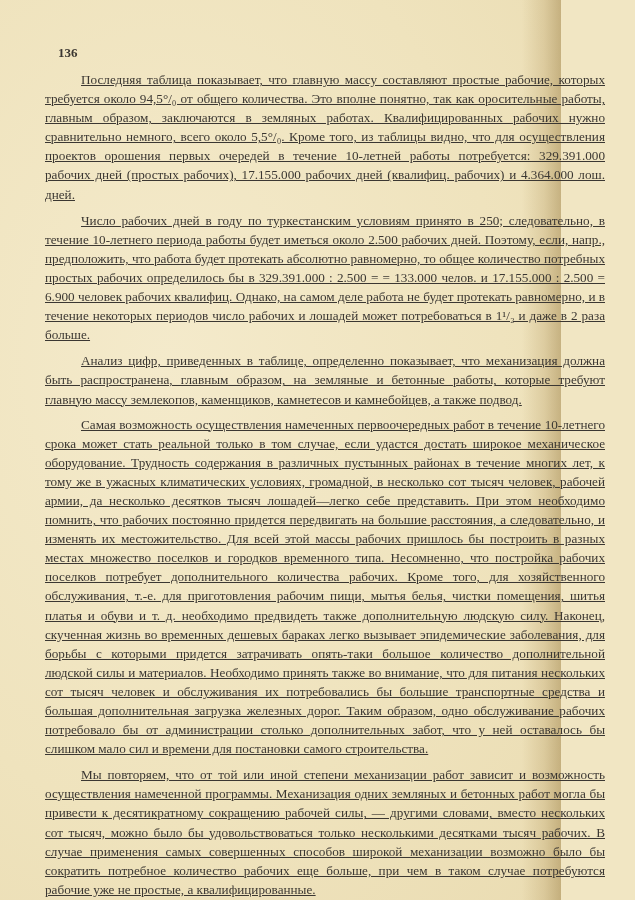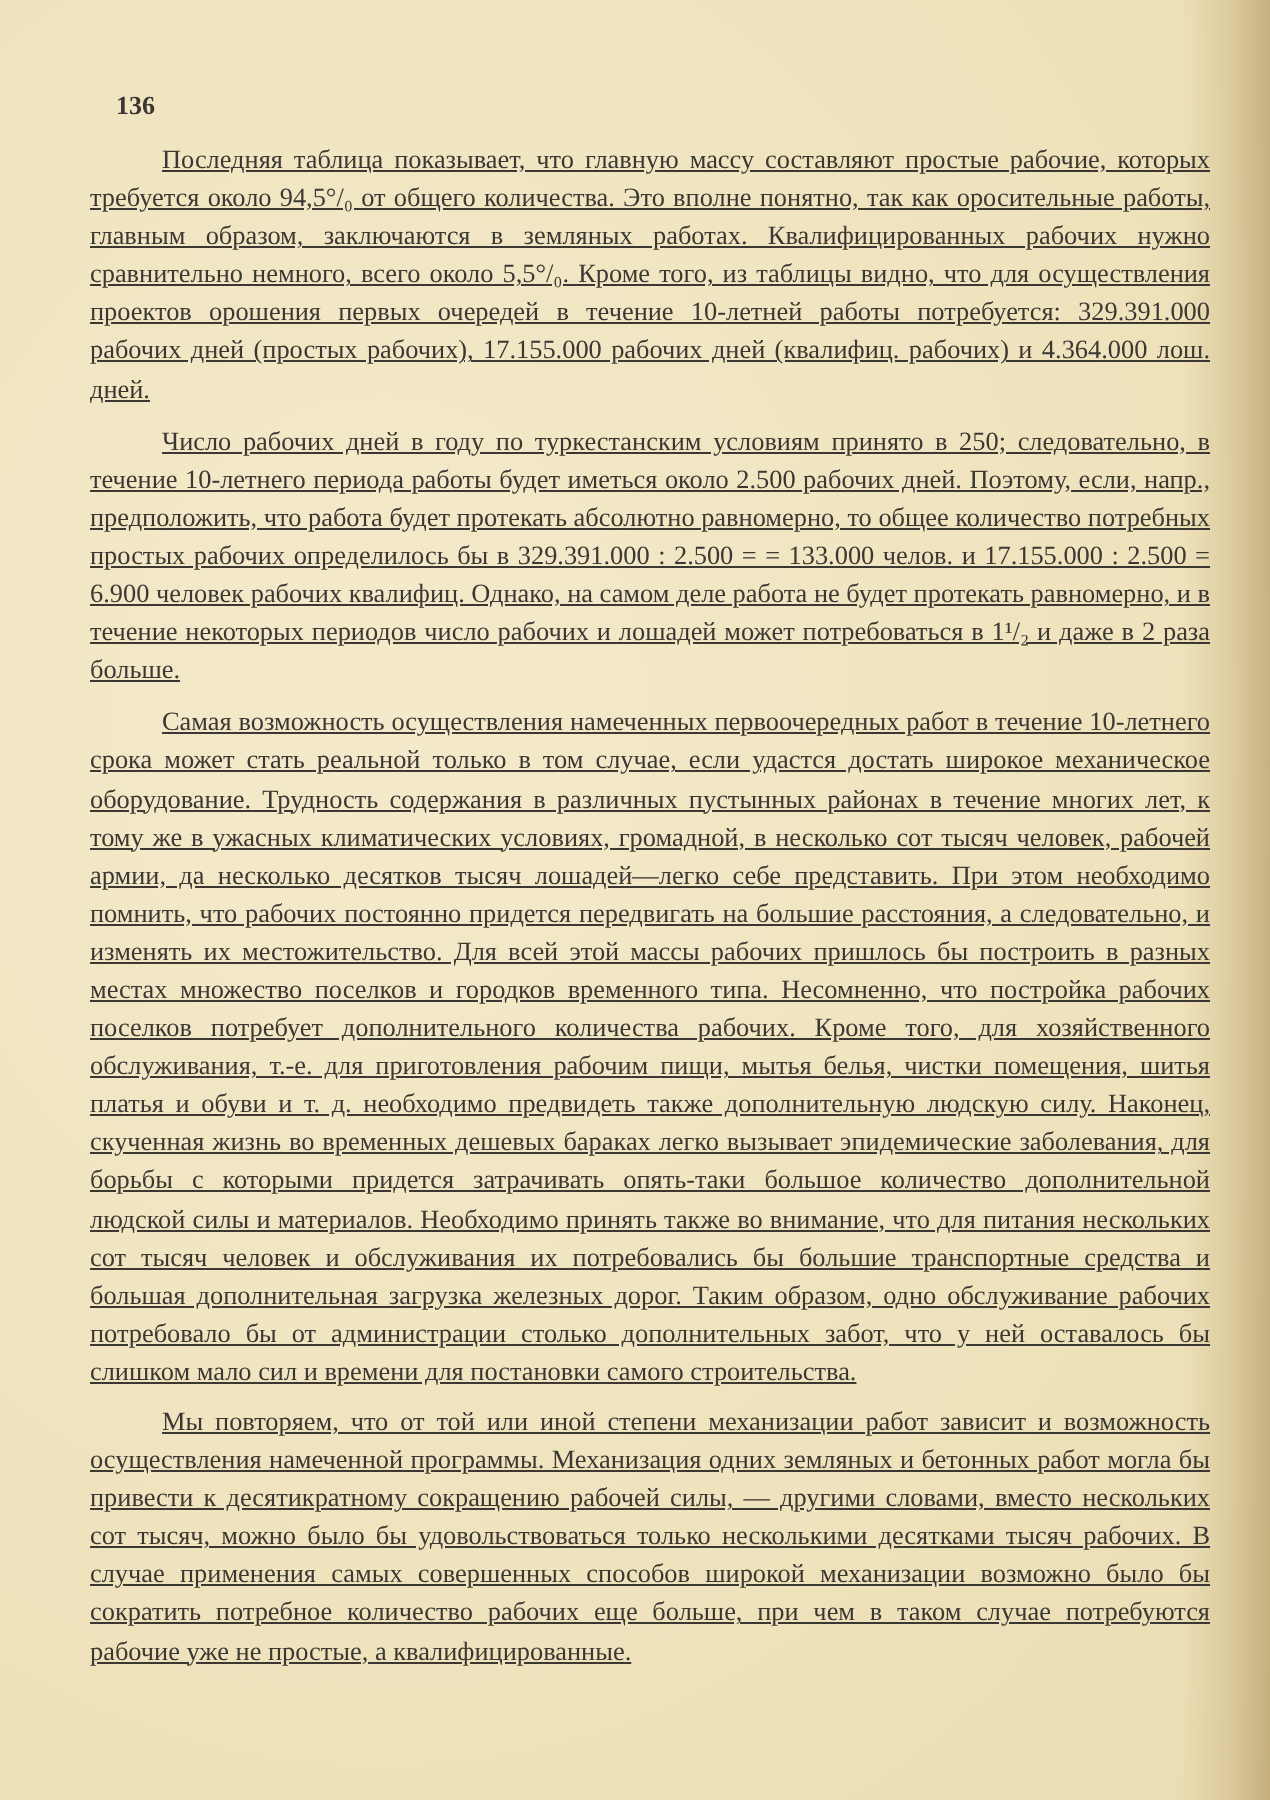--- a/index.html
+++ b/index.html
@@ -11,21 +11,21 @@
       height: 900px;
       overflow: hidden;
       background: #f1e6c3;
       position: relative;
       font-family: "Liberation Serif", "DejaVu Serif", serif;
       color: #3b3732;
     }
     .page {
       position: absolute;
       left: 0; top: 0;
-      width: 635px; height: 900px;
+      width: 561px; height: 900px;
       background:
         linear-gradient(to right, rgba(0,0,0,0) 0%, rgba(0,0,0,0) 93%, rgba(170,140,80,0.25) 97%, rgba(150,120,60,0.45) 100%),
         radial-gradient(ellipse at 30% 40%, #f4eacb 0%, #efe3bd 60%, #eadcb2 100%);
     }
     .page-number {
       position: absolute;
       left: 58px;
       top: 45px;
       font-size: 13px;
       font-weight: bold;
@@ -49,16 +49,17 @@
     .para:nth-child(3) { margin-bottom: 6px; }
   </style>
 </head>
 <body>
 
 <div class="page">
   <div class="page-number">136</div>
   <div class="text-block">
     <p class="para">Последняя таблица показывает, что главную массу составляют простые рабочие, которых требуется около 94,5°/₀ от общего количества. Это вполне понятно, так как оросительные работы, главным образом, заключаются в земляных работах. Квалифицированных рабочих нужно сравнительно немного, всего около 5,5°/₀. Кроме того, из таблицы видно, что для осуществления проектов орошения первых очередей в течение 10-летней работы потребуется: 329.391.000 рабочих дней (простых рабочих), 17.155.000 рабочих дней (квалифиц. рабочих) и 4.364.000 лош. дней.</p>
     <p class="para">Число рабочих дней в году по туркестанским условиям принято в 250; следовательно, в течение 10-летнего периода работы будет иметься около 2.500 рабочих дней. Поэтому, если, напр., предположить, что работа будет протекать абсолютно равномерно, то общее количество потребных простых рабочих определилось бы в 329.391.000 : 2.500 = = 133.000 челов. и 17.155.000 : 2.500 = 6.900 человек рабочих квалифиц. Однако, на самом деле работа не будет протекать равномерно, и в течение некоторых периодов число рабочих и лошадей может потребоваться в 1¹/₂ и даже в 2 раза больше.</p>
+    <p class="para">Анализ цифр, приведенных в таблице, определенно показывает, что механизация должна быть распространена, главным образом, на земляные и бетонные работы, которые требуют главную массу землекопов, каменщиков, камнетесов и камнебойцев, а также подвод.</p>
     <p class="para">Самая возможность осуществления намеченных первоочередных работ в течение 10-летнего срока может стать реальной только в том случае, если удастся достать широкое механическое оборудование. Трудность содержания в различных пустынных районах в течение многих лет, к тому же в ужасных климатических условиях, громадной, в несколько сот тысяч человек, рабочей армии, да несколько десятков тысяч лошадей—легко себе представить. При этом необходимо помнить, что рабочих постоянно придется передвигать на большие расстояния, а следовательно, и изменять их местожительство. Для всей этой массы рабочих пришлось бы построить в разных местах множество поселков и городков временного типа. Несомненно, что постройка рабочих поселков потребует дополнительного количества рабочих. Кроме того, для хозяйственного обслуживания, т.-е. для приготовления рабочим пищи, мытья белья, чистки помещения, шитья платья и обуви и т. д. необходимо предвидеть также дополнительную людскую силу. Наконец, скученная жизнь во временных дешевых бараках легко вызывает эпидемические заболевания, для борьбы с которыми придется затрачивать опять-таки большое количество дополнительной людской силы и материалов. Необходимо принять также во внимание, что для питания нескольких сот тысяч человек и обслуживания их потребовались бы большие транспортные средства и большая дополнительная загрузка железных дорог. Таким образом, одно обслуживание рабочих потребовало бы от администрации столько дополнительных забот, что у ней оставалось бы слишком мало сил и времени для постановки самого строительства.</p>
     <p class="para">Мы повторяем, что от той или иной степени механизации работ зависит и возможность осуществления намеченной программы. Механизация одних земляных и бетонных работ могла бы привести к десятикратному сокращению рабочей силы, — другими словами, вместо нескольких сот тысяч, можно было бы удовольствоваться только несколькими десятками тысяч рабочих. В случае применения самых совершенных способов широкой механизации возможно было бы сократить потребное количество рабочих еще больше, при чем в таком случае потребуются рабочие уже не простые, а квалифицированные.</p>
   </div>
 </div>
 
 </body></html>

